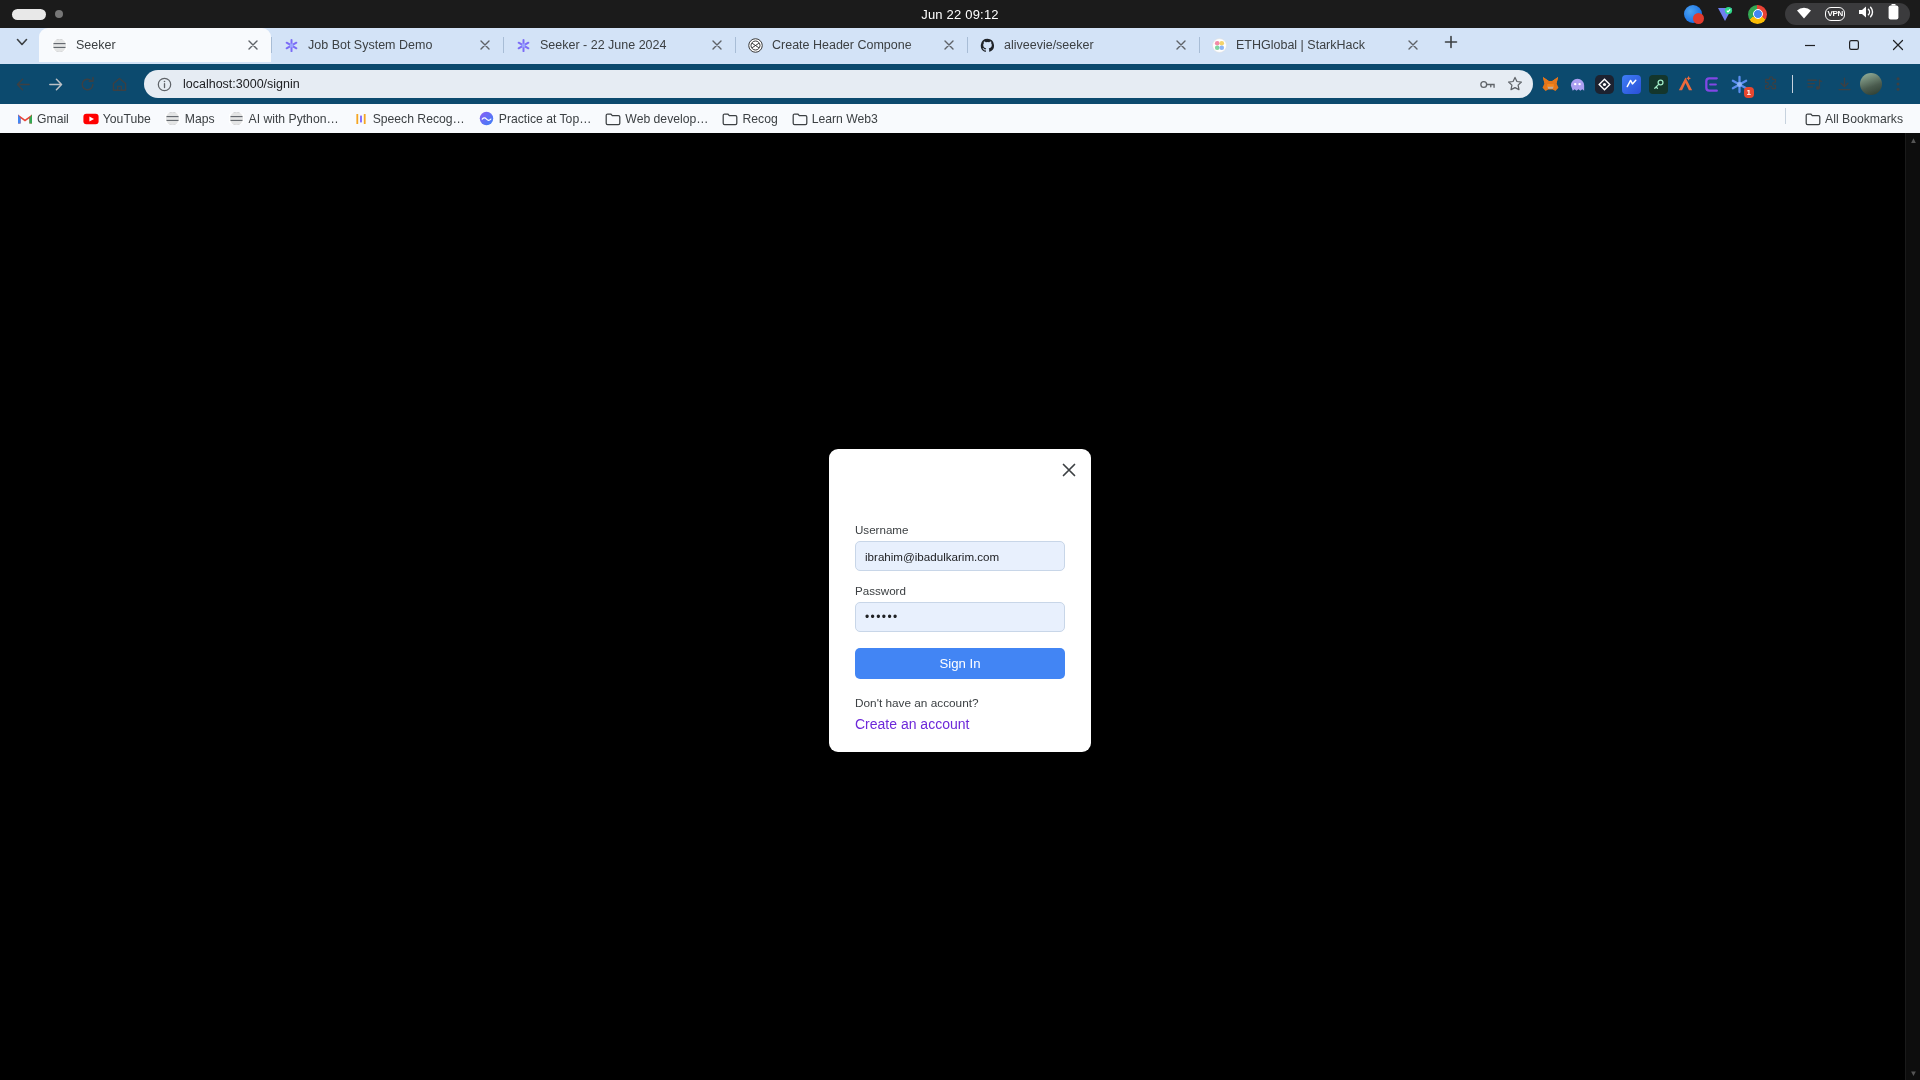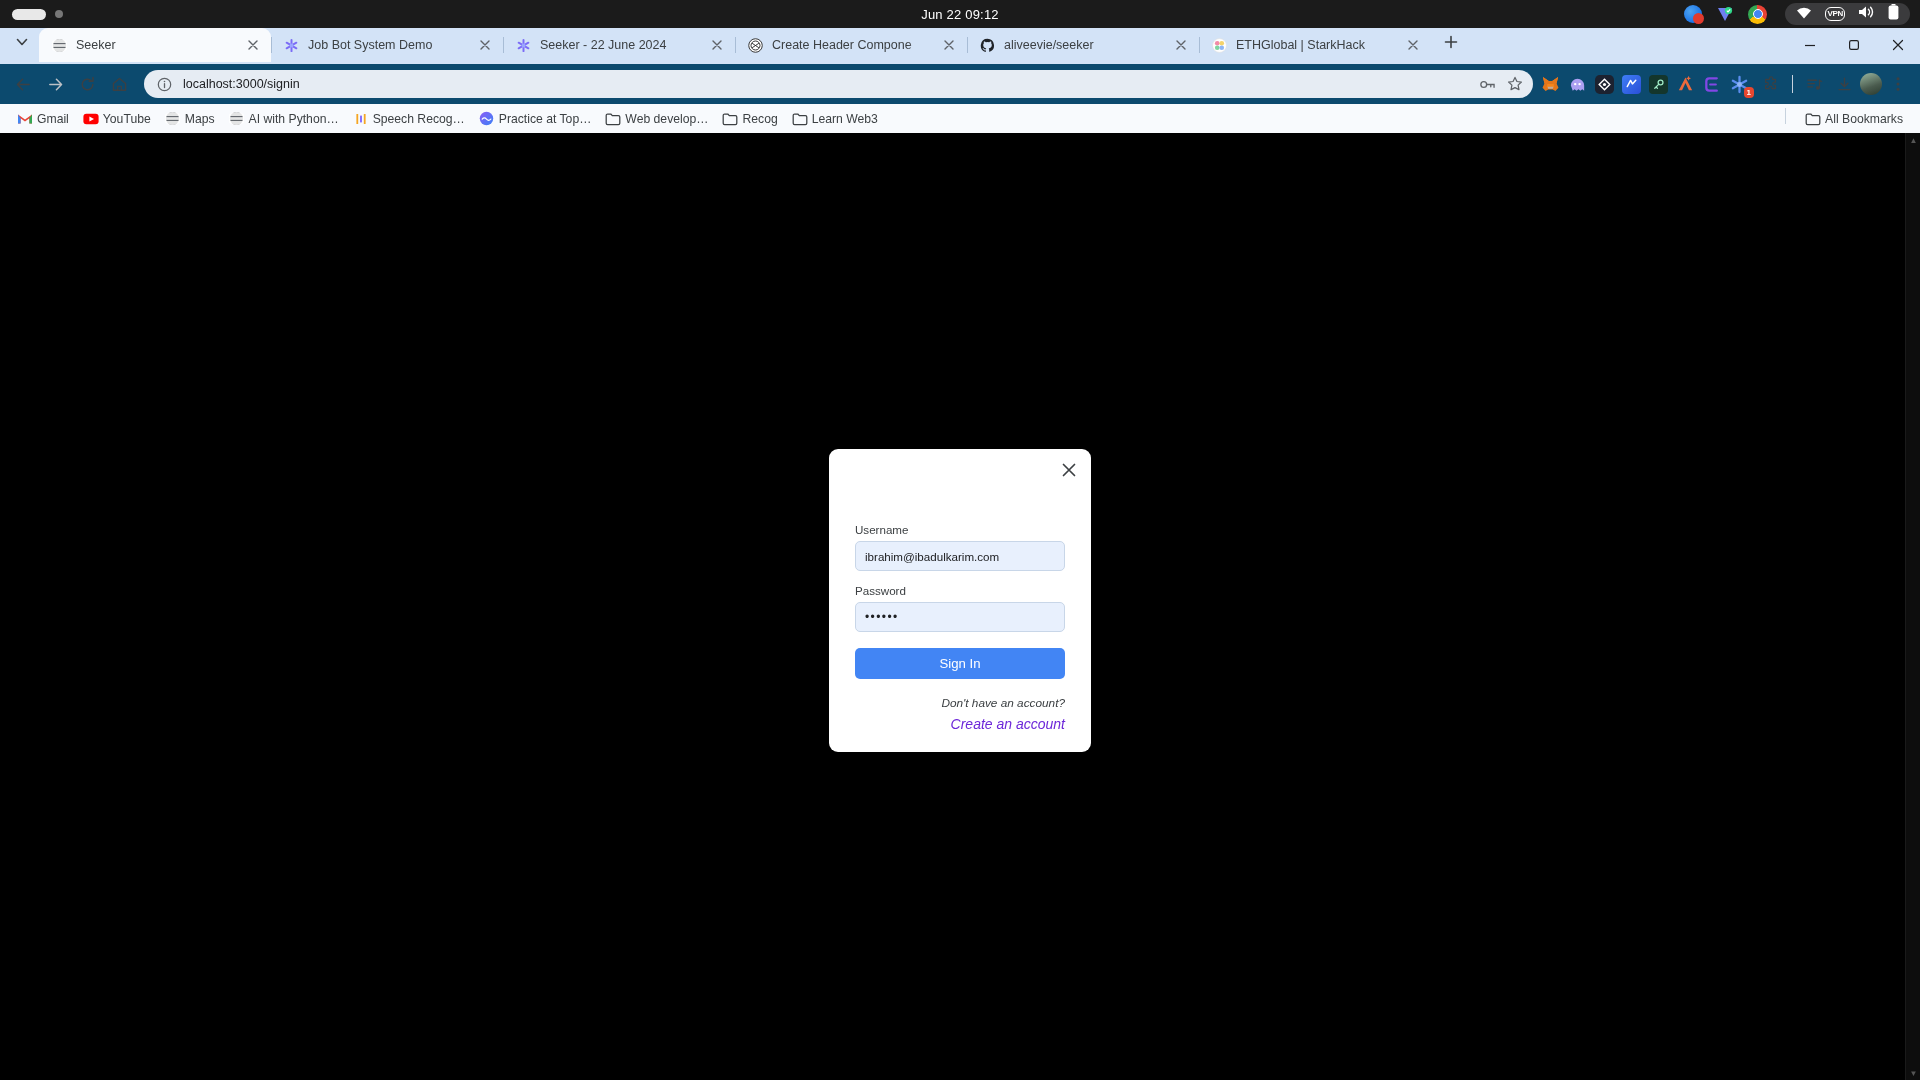--- a/index.html
+++ b/index.html
@@ -154,21 +154,21 @@
     background: #e8f0fd; padding: 4px 9px; font-size: 11.6px; color: #202124;
     font-family: "Liberation Sans", sans-serif; outline: none;
   }
   .field-input.pw { letter-spacing: 1.4px; font-size: 12px; }
   .gap { height: 13px; }
   .signin-btn {
     width: 100%; height: 31px; margin-top: 16px;
     background: #4285f4; color: #fff; border: none; border-radius: 5px;
     font-size: 13.2px; font-family: "Liberation Sans", sans-serif; cursor: pointer;
   }
-  .foot { text-align: right; margin-top: 17px; font-style: italic; }
+  .foot { text-align: left; margin-top: 17px; }
   .foot-text { font-size: 11.8px; color: #3c4043; }
   .foot-link { display:block; margin-top: 6px; font-size: 14px; color: #6d28d9; text-decoration: none; }
 </style>
 </head>
 <body>
 
 <div class="os-bar">
   <div class="os-left">
     <div class="os-pill"></div>
     <div class="os-dot"></div>

